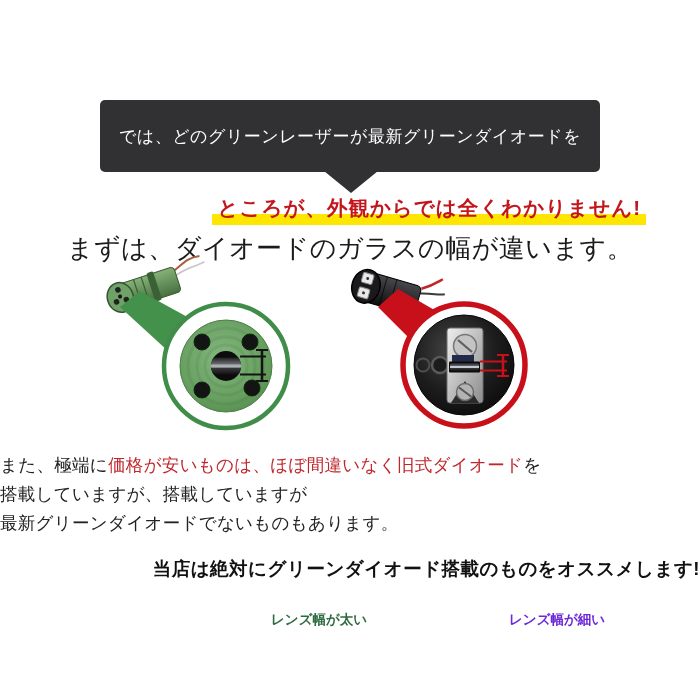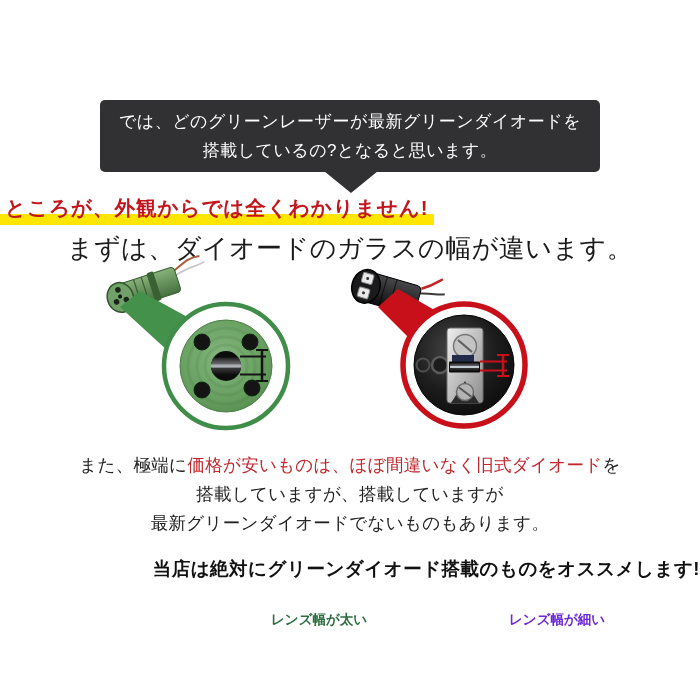--- a/index.html
+++ b/index.html
@@ -7,53 +7,52 @@
   .canvas{position:relative;width:700px;height:700px;background:#ffffff;overflow:hidden;margin:0 auto;}
 
   
   .banner{position:absolute;left:100px;top:100px;width:500px;height:72px;background:#313133;border-radius:5px;
           display:flex;flex-direction:column;justify-content:center;align-items:center;}
   .banner-line{color:#ffffff;font-size:17px;line-height:29px;letter-spacing:0.5px;white-space:nowrap;}
   .banner-arrow{position:absolute;left:324px;top:171px;width:0;height:0;
                 border-left:27px solid transparent;border-right:27px solid transparent;border-top:22px solid #313133;}
 
   
-  .headline{position:absolute;left:0;top:194px;width:646px;text-align:left;}
+  .headline{position:absolute;left:0;top:194px;width:646px;text-align:right;}
   .headline .hl{display:inline-block;font-size:20.5px;font-weight:bold;color:#c3161c;letter-spacing:1px;
                 background:linear-gradient(to bottom,transparent 62%,#ffe600 62%,#ffe600 97%,transparent 97%);
                 padding:0 5px 4px 5px;white-space:nowrap;}
 
   .subheadline{position:absolute;left:0;top:231px;width:700px;text-align:center;font-size:26px;color:#1b1b1b;
                letter-spacing:0.5px;white-space:nowrap;}
 
   
   .figure{position:absolute;left:0;top:255px;width:700px;height:200px;}
   .figure svg{position:absolute;left:0;top:0;}
   .lens-label{position:absolute;font-size:13.5px;font-weight:bold;line-height:16px;white-space:nowrap;text-align:center;}
   .lens-label.left{left:271px;top:357px;color:#2d6b40;}
   .lens-label.right{left:509px;top:357px;color:#6d28d9;}
 
   
-  .paragraph{position:absolute;left:0;top:451px;width:700px;text-align:center;font-size:17.5px;line-height:29px;
+  .paragraph{position:absolute;left:0;top:451px;width:700px;font-size:17.5px;line-height:29px;
              color:#222222;letter-spacing:0.3px;}
   .paragraph .red{color:#c0272d;}
   .pline{white-space:nowrap;}
 
   
   .footer{position:absolute;left:0;top:556px;width:700px;text-align:right;font-size:18.5px;font-weight:bold;
           color:#111111;letter-spacing:0.5px;white-space:nowrap;}
 </style>
 </head>
 <body>
 
 <div class="canvas">
 
   <div class="banner">
     <div class="banner-line">では、どのグリーンレーザーが最新グリーンダイオードを</div>
-    <div class="banner-line">搭載しているの?となると思います。</div>
   </div>
   <div class="banner-arrow"></div>
 
   <div class="headline">
     <span class="hl">ところが、外観からでは全くわかりません!</span>
   </div>
 
   <div class="subheadline">まずは、ダイオードのガラスの幅が違います。</div>
 
   <div class="figure">

